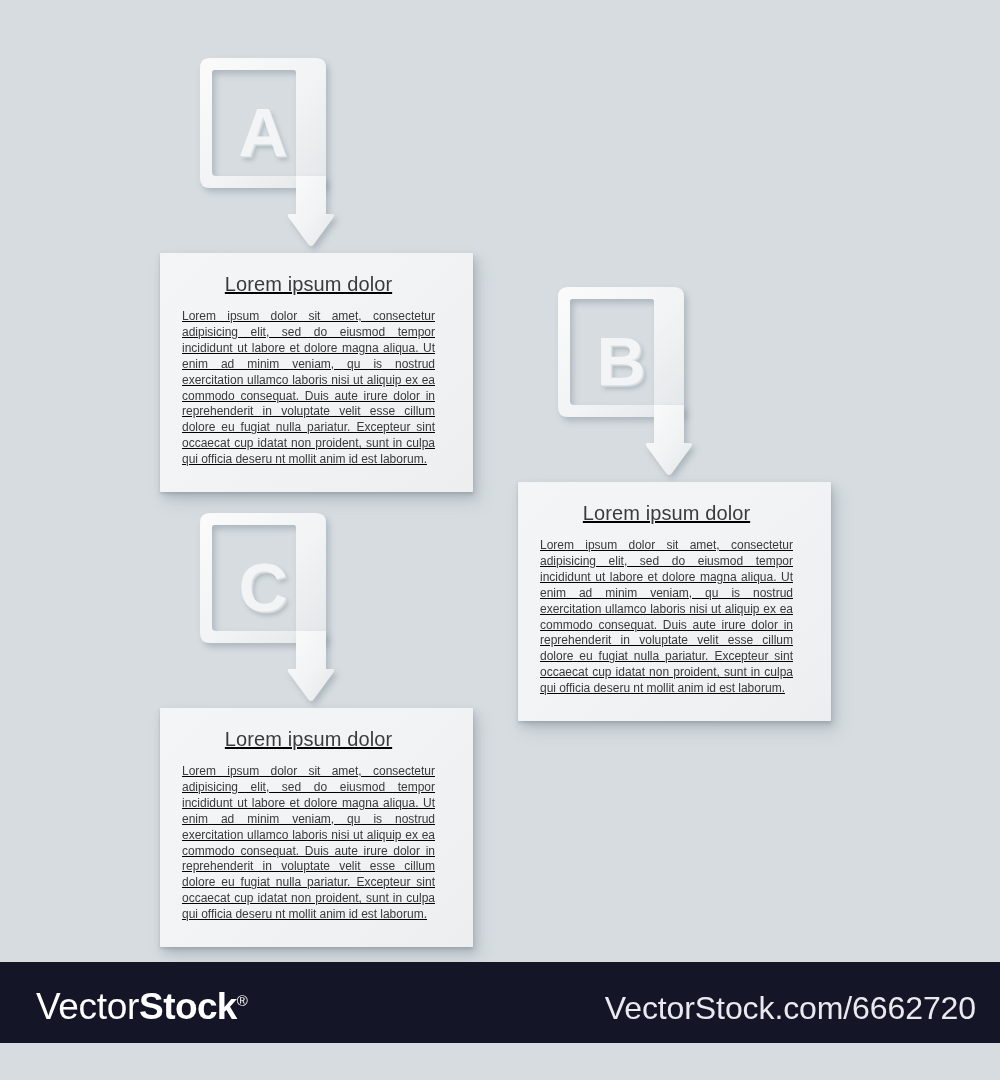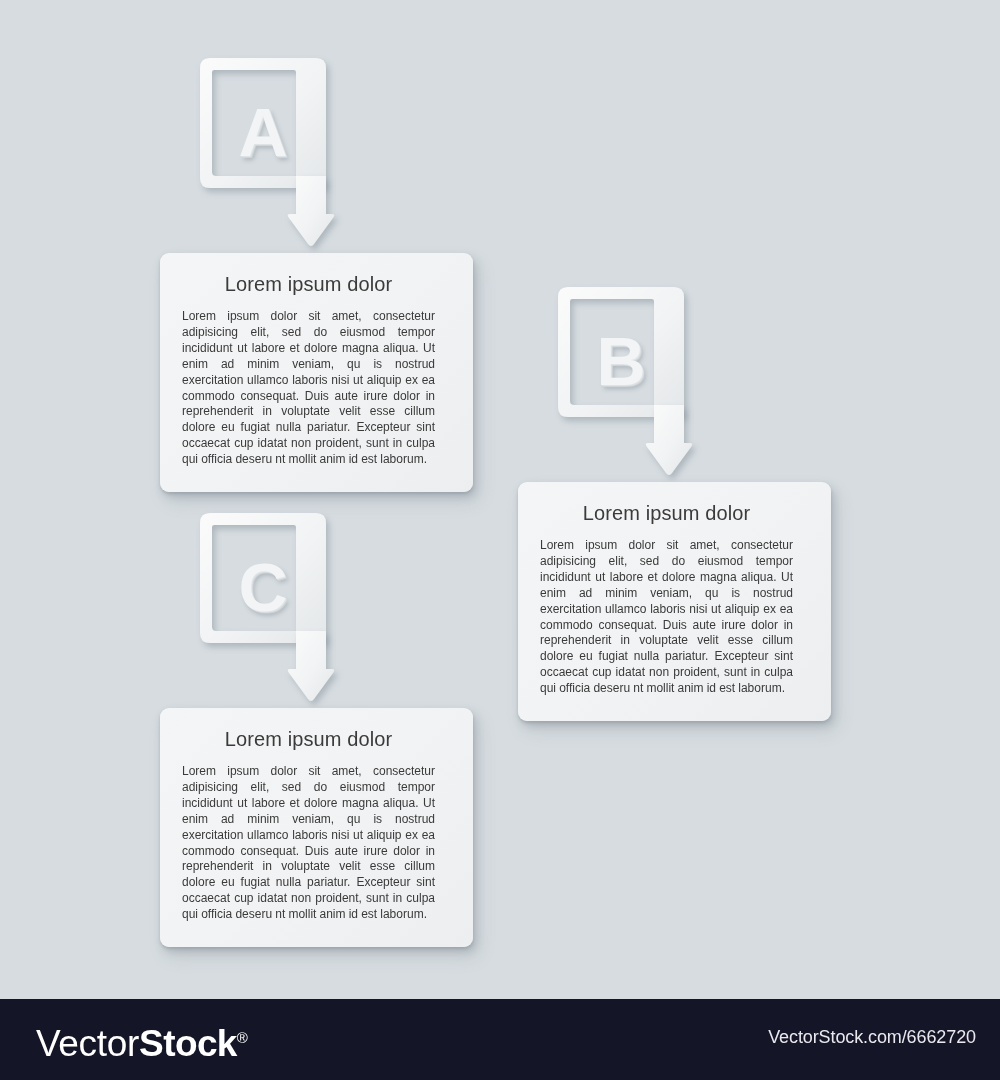--- a/index.html
+++ b/index.html
@@ -59,27 +59,28 @@
         3px 4px 4px rgba(120,130,140,0.42);
     letter-spacing: 0;
     pointer-events: none;
     user-select: none;
   }
 
   
   .card {
     position: absolute;
     width: 313px;
-    border-radius: 9px;
+    border-radius: 1px;
     background: linear-gradient(135deg, #f4f5f6 0%, #f2f3f4 48%, #eceef0 100%);
     box-shadow:
         0 2px 3px rgba(110,122,133,0.28),
         3px 5px 9px rgba(110,122,133,0.30),
         6px 10px 18px rgba(110,122,133,0.16);
     padding: 20px 38px 24px 22px;
+    text-decoration: underline;
   }
 
   .card-title {
     text-align: center;
     font-size: 20px;
     font-weight: normal;
     color: #3b3b3b;
     letter-spacing: 0.1px;
     margin-bottom: 13px;
     line-height: 1.15;
@@ -91,21 +92,21 @@
     color: #3a3a3a;
     text-align: justify;
     word-spacing: -0.2px;
     hyphens: none;
   }
 
   
   #footer {
     position: absolute;
     left: 0;
-    top: 999px;
+    top: 962px;
     width: 1000px;
     height: 81px;
     background: #141627;
   }
 
   .wm-logo {
     position: absolute;
     left: 36px;
     top: 17px;
     font-size: 37px;
@@ -119,21 +120,21 @@
     font-size: 15px;
     vertical-align: super;
     font-weight: normal;
     letter-spacing: 0;
   }
 
   .wm-url {
     position: absolute;
     right: 24px;
     top: 28px;
-    font-size: 18px;
+    font-size: 32px;
     font-weight: 300;
     color: #e9e9ef;
     letter-spacing: -0.1px;
     white-space: nowrap;
   }
 </style>
 </head>
 <body style="background: rgb(214, 220, 224);">
 
 <div id="canvas" style="background: rgb(214, 220, 224);">

